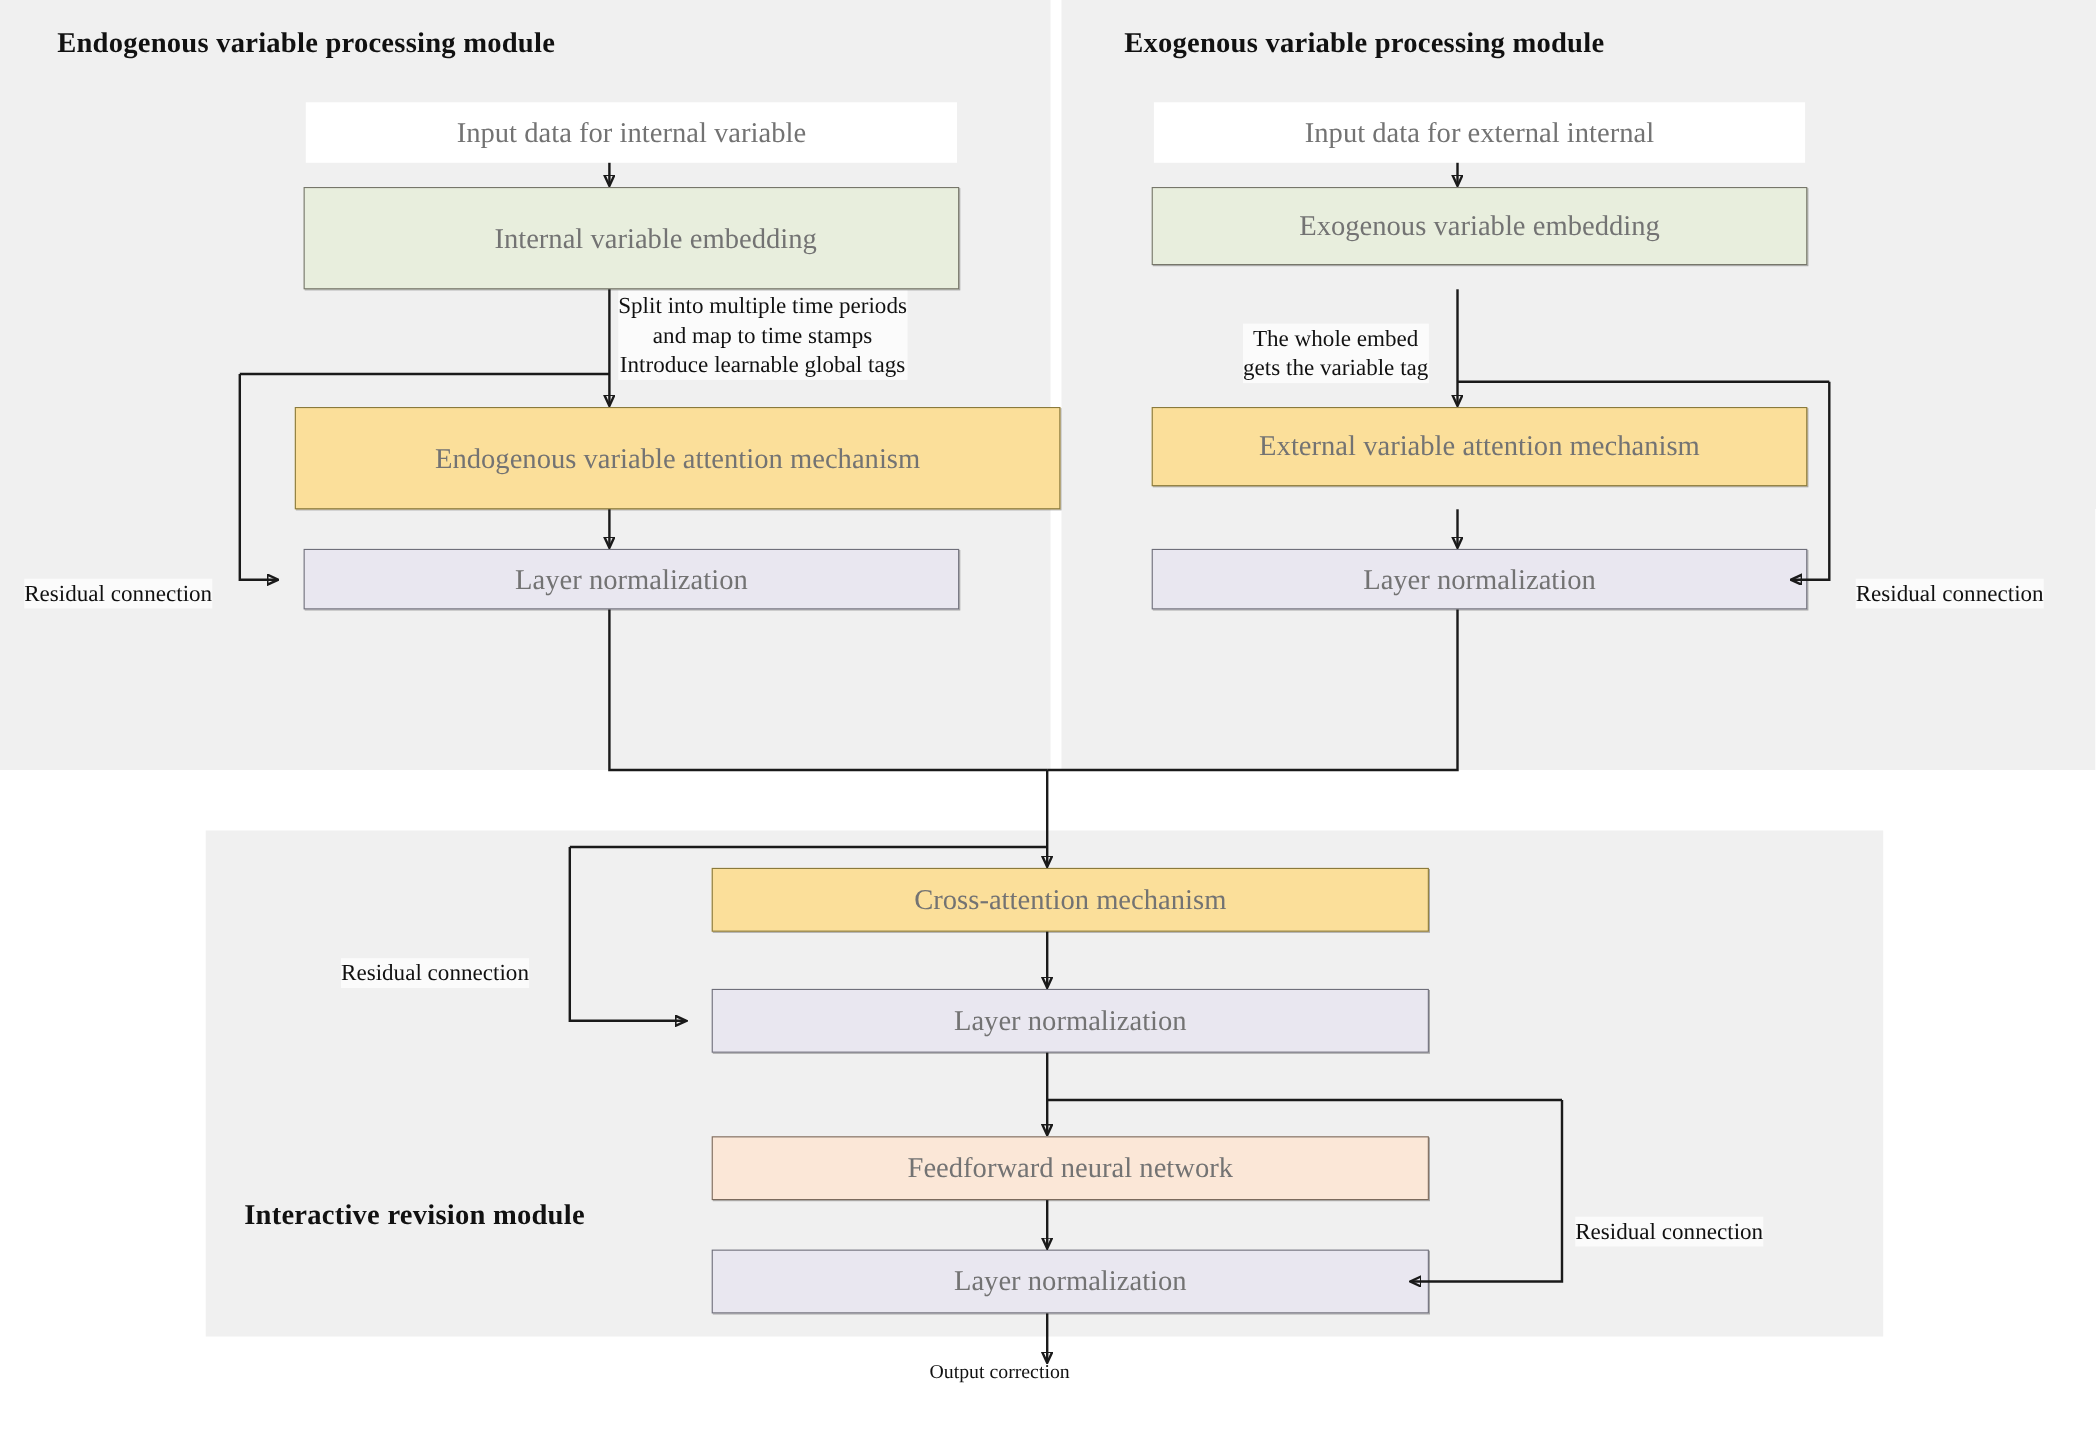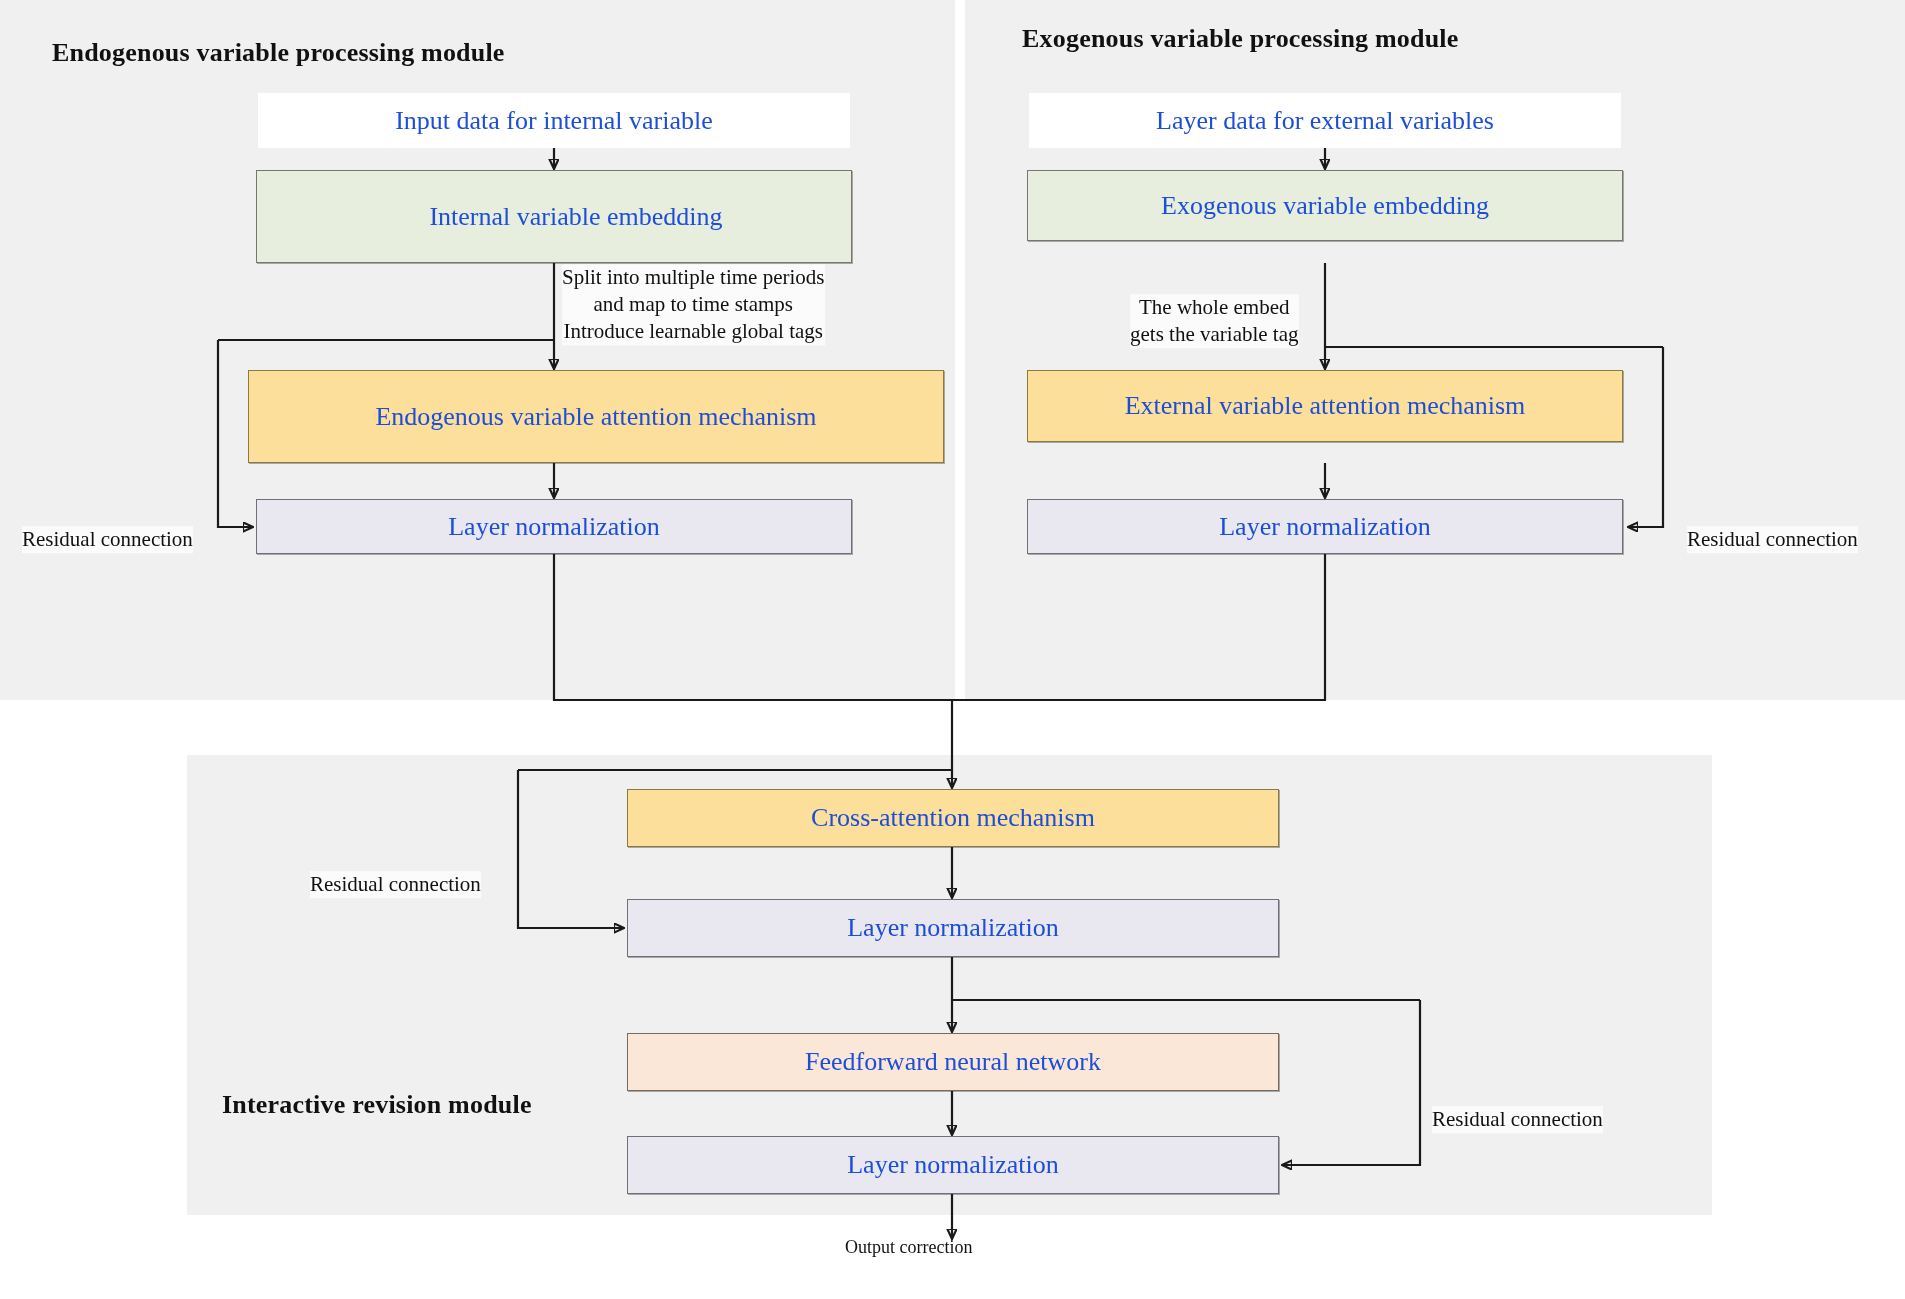--- a/index.html
+++ b/index.html
@@ -6,21 +6,21 @@
   body{width:1905px;height:1299px;position:relative;overflow:hidden;
        font-family:"Liberation Serif","DejaVu Serif",serif;color:#111;}
 
   .panel{position:absolute;background:#f0f0f0;}
 
   .module-title{position:absolute;font-weight:bold;font-size:26px;
                 letter-spacing:.2px;white-space:nowrap;color:#111;}
 
   .node{position:absolute;box-sizing:border-box;display:flex;
         align-items:center;justify-content:center;
-        font-size:26px;color:#1d4ed8;text-align:center;line-height:1.15;}
+        font-size:26px;color:#737373;text-align:center;line-height:1.15;margin-left:20px;}
 
   .node.plain{background:#ffffff;border:none;}
   .node.bordered{border:1.5px solid #6a6a5e;box-shadow:1px 1px 0 rgba(0,0,0,.30);}
   .node.green{background:#e8eedd;border-color:#76766a;}
   .node.yellow{background:#fbdf9a;border-color:#8a7a3c;}
   .node.lavender{background:#e9e7f0;border-color:#6f6f7a;}
   .node.peach{background:#fbe7d7;border-color:#7a6a5c;}
 
   .free-label{position:absolute;font-size:21px;color:#111;
               line-height:1.28;white-space:nowrap;background:#fbfbfb;
@@ -32,33 +32,33 @@
             pointer-events:none;}
   svg.wires line,svg.wires path,svg.wires polyline{stroke:#1a1a1a;stroke-width:2.2;fill:none;}
 </style>
 </head>
 <body>
 
 <div class="panel" style="left:0px;top:0px;width:955px;height:700px;"></div>
 <div class="panel" style="left:965px;top:0px;width:940px;height:700px;"></div>
 <div class="panel" style="left:187px;top:755px;width:1525px;height:460px;"></div>
 
-<div class="module-title" style="left:52px;top:24px;margin-top:14px;">Endogenous variable processing module</div>
+<div class="module-title" style="left:52px;top:24px;">Endogenous variable processing module</div>
 <div class="module-title" style="left:1022px;top:24px;">Exogenous variable processing module</div>
 <div class="module-title" style="left:222px;top:1090px;">Interactive revision module</div>
 
 <div class="node plain" style="left:258px;top:93px;width:592px;height:55px;">Input data for internal variable</div>
 
 <div class="node bordered green" style="left:256px;top:170px;width:596px;height:93px;padding-left:44px;">Internal variable embedding</div>
 
 <div class="node bordered yellow" style="left:248px;top:370px;width:696px;height:93px;">Endogenous variable attention mechanism</div>
 
 <div class="node bordered lavender" style="left:256px;top:499px;width:596px;height:55px;">Layer normalization</div>
 
-<div class="node plain" style="left:1029px;top:93px;width:592px;height:55px;">Layer data for external variables</div>
+<div class="node plain" style="left:1029px;top:93px;width:592px;height:55px;">Input data for external internal</div>
 
 <div class="node bordered green" style="left:1027px;top:170px;width:596px;height:71px;">Exogenous variable embedding</div>
 
 <div class="node bordered yellow" style="left:1027px;top:370px;width:596px;height:72px;">External variable attention mechanism</div>
 
 <div class="node bordered lavender" style="left:1027px;top:499px;width:596px;height:55px;">Layer normalization</div>
 
 <div class="node bordered yellow" style="left:627px;top:789px;width:652px;height:58px;">Cross-attention mechanism</div>
 
 <div class="node bordered lavender" style="left:627px;top:899px;width:652px;height:58px;">Layer normalization</div>

